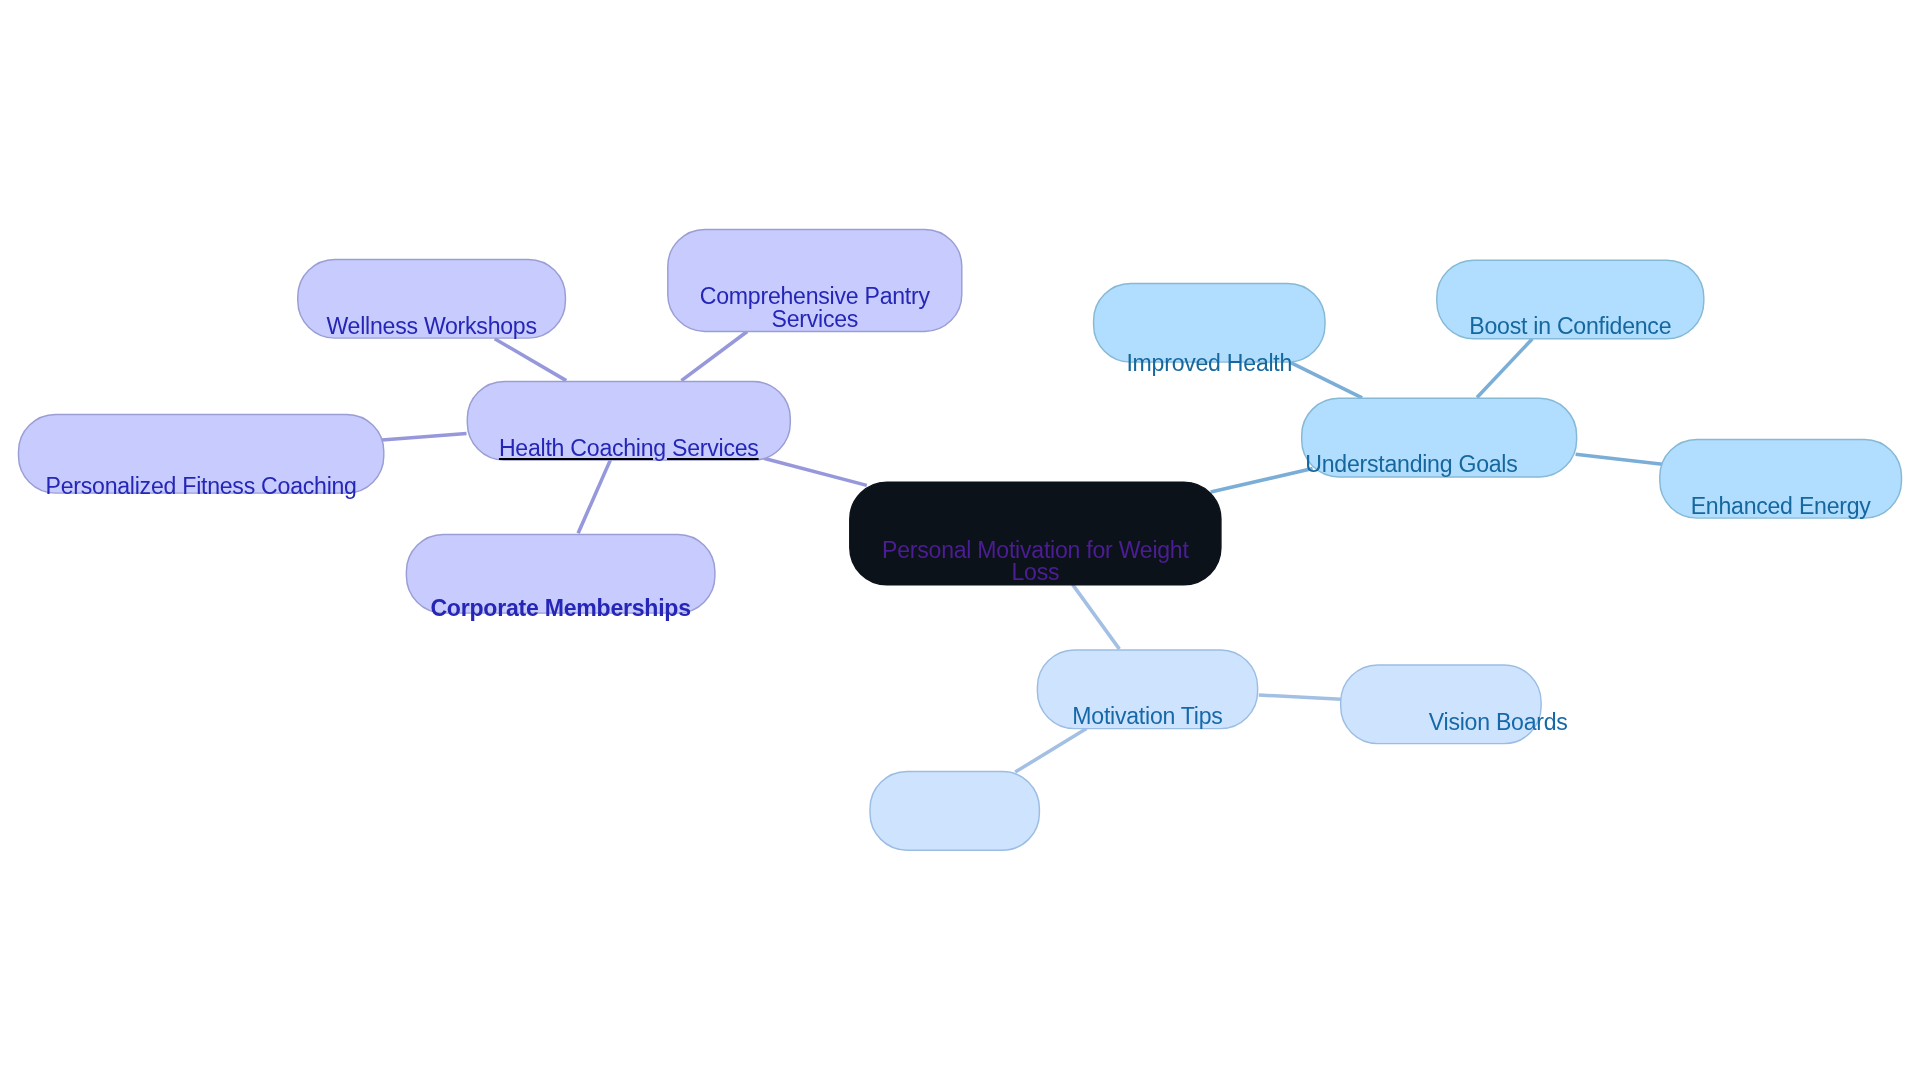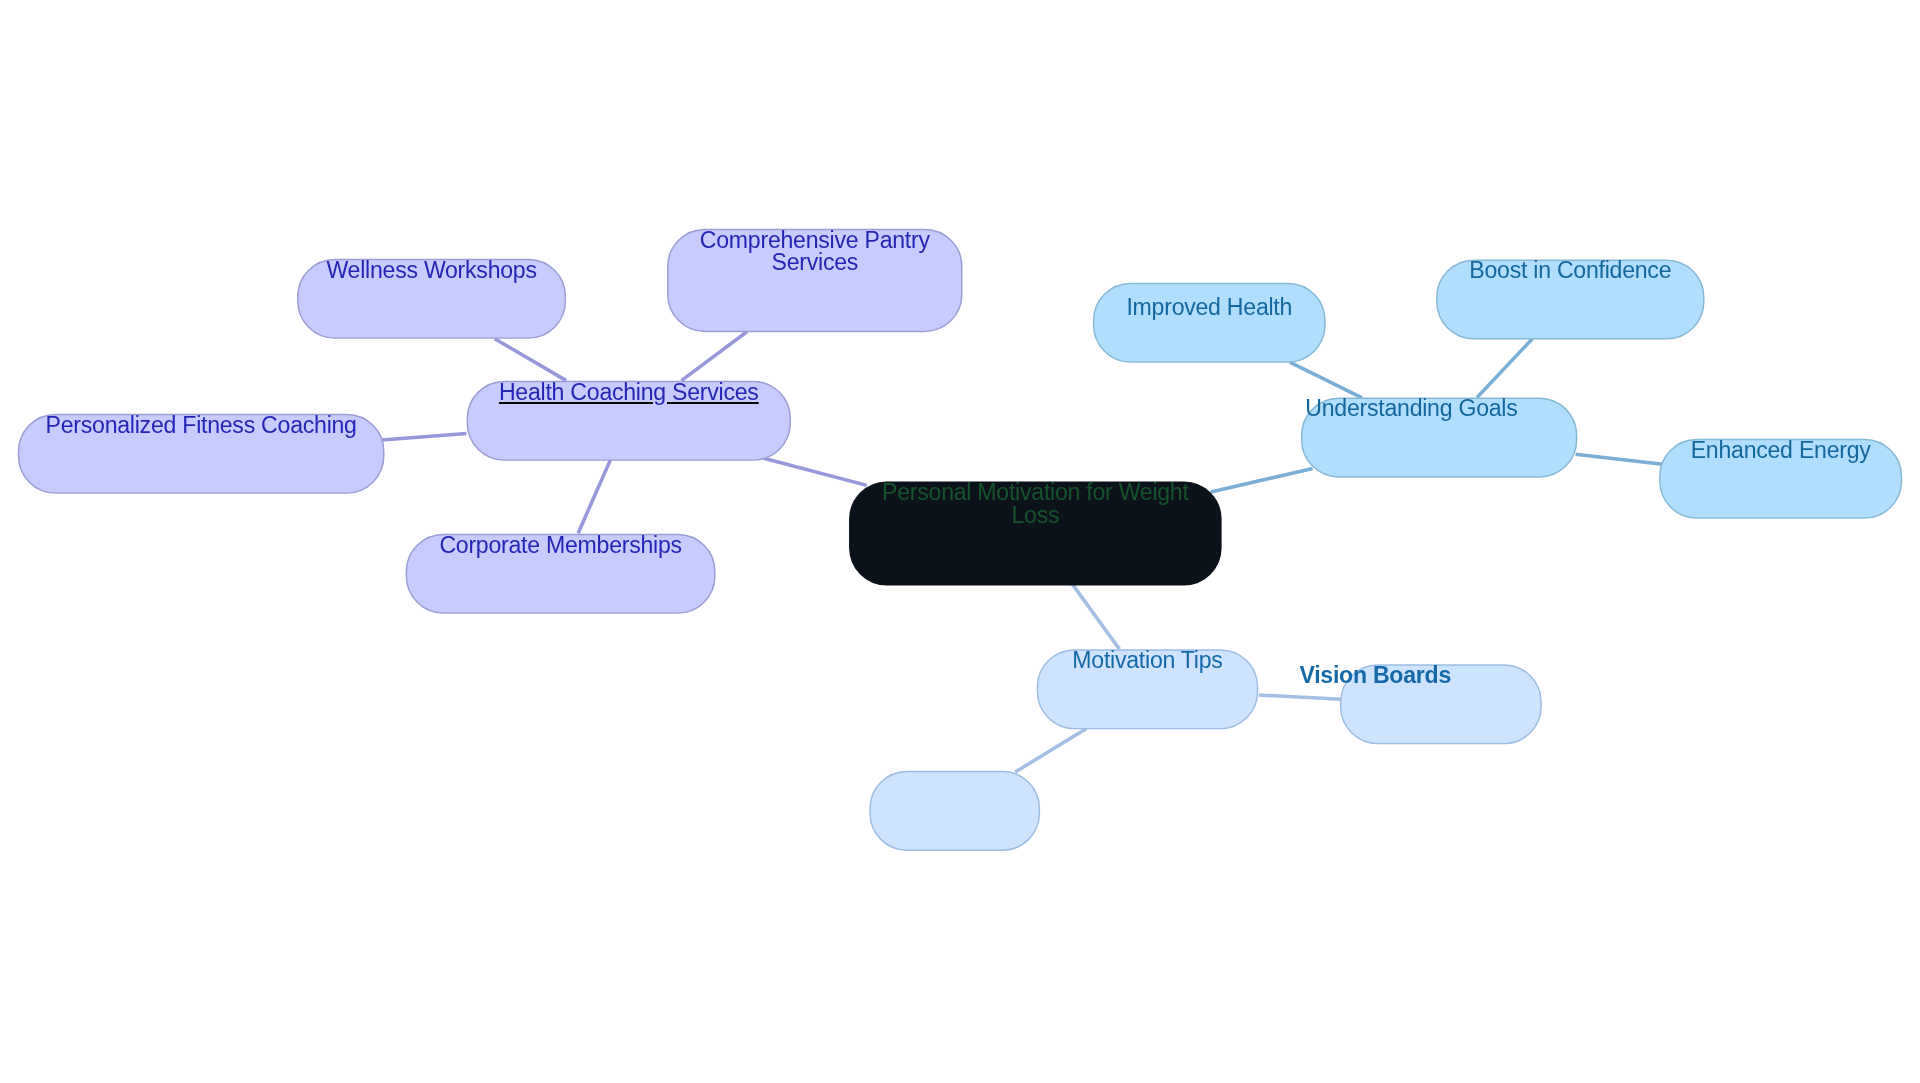--- a/index.html
+++ b/index.html
@@ -4,25 +4,25 @@
 <title>Personal Motivation for Weight Loss – Mindmap</title>
 <style>
   html,body{margin:0;padding:0;}
   body{width:1920px;height:1083px;background:#ffffff;overflow:hidden;
        font-family:"Liberation Sans", sans-serif;}
   #canvas{position:relative;width:1920px;height:1083px;background:#ffffff;}
   #mindmap-svg{position:absolute;left:0;top:0;}
   #label-layer{position:absolute;left:0;top:0;width:1920px;height:1083px;
                transform:translateZ(0);}
   .node-label{position:absolute;box-sizing:border-box;display:flex;
-              align-items:flex-start;justify-content:center;text-align:center;}
+              align-items:flex-end;justify-content:center;text-align:center;}
   .node-label .label{display:block;font-size:23.1px;line-height:22.6px;
                      letter-spacing:-0.25px;white-space:pre-line;
                      position:relative;top:-1px;}
-  .node-label.root .label{color:#14532d;}
+  .node-label.root .label{color:#4c1d95;}
   .node-label.purple .label{color:#2526b6;}
   .node-label.blue .label{color:#15679e;}
   .node-label.blue3 .label{color:#1669a9;}
 </style>
 </head>
 <body>
 
 <div id="canvas">
   <svg id="mindmap-svg" width="1920" height="1083" viewBox="0 0 1920 1083">
       <g>
@@ -66,35 +66,35 @@
       <div class="node-label purple" style="left: 297.8px; top: 259.5px; width: 267.6px; height: 78.6px;">
         <span class="label">Wellness Workshops</span>
       </div>
       <div class="node-label purple" style="left: 667.8px; top: 229.5px; width: 294px; height: 101.9px;">
         <span class="label">Comprehensive Pantry
 Services</span>
       </div>
       <div class="node-label purple" style="left: 18.5px; top: 414.5px; width: 365.3px; height: 84px;">
         <span class="label">Personalized Fitness Coaching</span>
       </div>
-      <div class="node-label purple" style="left: 406.4px; top: 534.5px; width: 308.5px; height: 86px;">
+      <div class="node-label purple" style="left: 406.4px; top: 534.5px; width: 308.5px; height: 86px; font-weight: bold;">
         <span class="label">Corporate Memberships</span>
       </div>
       <div class="node-label blue" style="left: 1274px; top: 398.3px; width: 274.9px; height: 78.6px;">
         <span class="label">Understanding Goals</span>
       </div>
       <div class="node-label blue" style="left: 1093.6px; top: 297px; width: 231.4px; height: 78.6px;">
         <span class="label">Improved Health</span>
       </div>
       <div class="node-label blue" style="left: 1436.8px; top: 260.2px; width: 267px; height: 78.6px;">
         <span class="label">Boost in Confidence</span>
       </div>
       <div class="node-label blue" style="left: 1659.8px; top: 439.5px; width: 241.7px; height: 78.6px;">
         <span class="label">Enhanced Energy</span>
       </div>
       <div class="node-label blue3" style="left: 1037.4px; top: 650px; width: 220.2px; height: 78.6px;">
         <span class="label">Motivation Tips</span>
       </div>
-      <div class="node-label blue3" style="left: 1275px; top: 664.9px; width: 200.4px; height: 70px; font-weight: bold;">
+      <div class="node-label blue3" style="left: 1398px; top: 664.9px; width: 200.4px; height: 70px;">
         <span class="label">Vision Boards</span>
       </div>
     </div>
 </div>
 
 </body></html>

